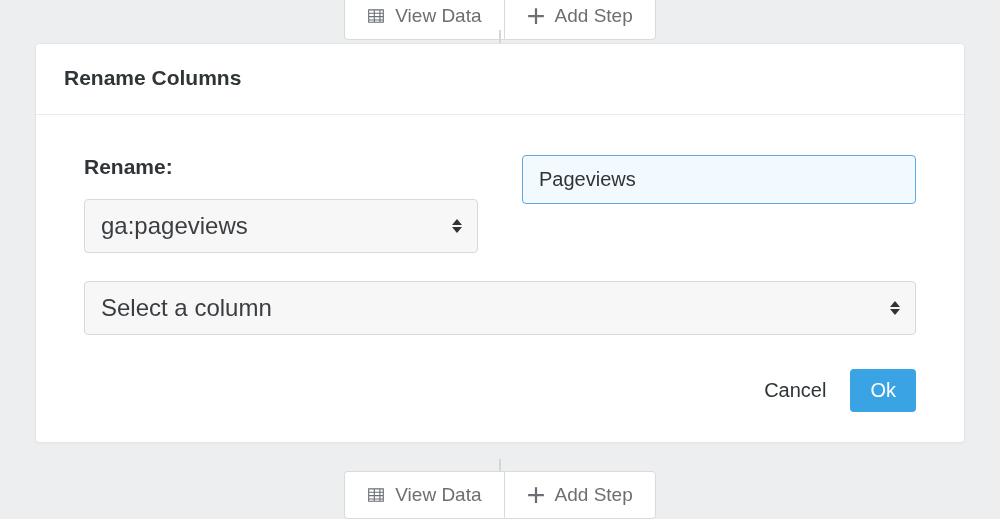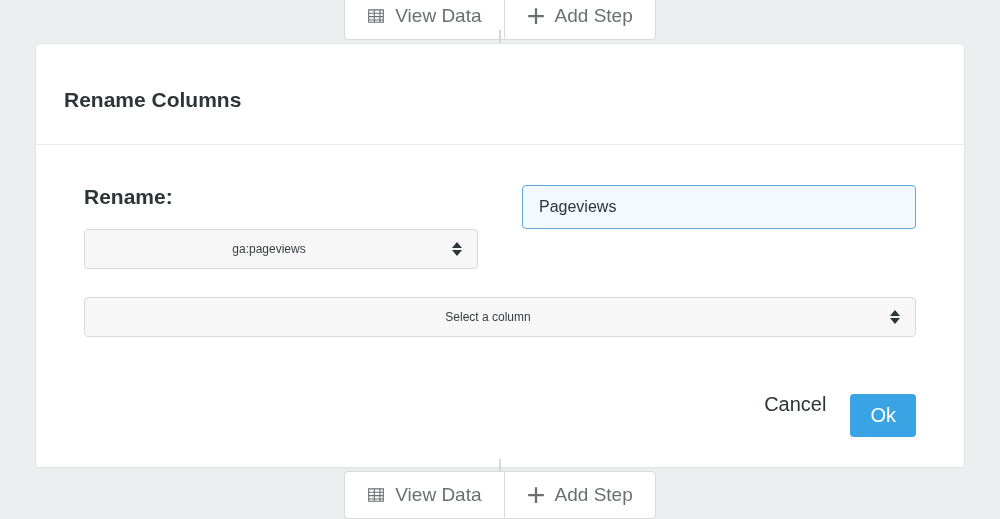--- a/index.html
+++ b/index.html
@@ -64,23 +64,22 @@
       top: 43px;
       left: 35px;
       right: 35px;
       background: #fff;
       border: 1px solid #e4e5e6;
       border-radius: 4px;
       box-shadow: 0 1px 2px rgba(0,0,0,0.03);
       padding: 0;
     }
     .panel-header {
-      padding: 22px 28px 32px 28px;
+      padding: 22px 28px 24px 28px;
       border-bottom: 1px solid #e9eaeb;
-      margin-top: 22px;
     }
     .panel-title {
       font-size: 21px;
       font-weight: 600;
       color: #2f3437;
     }
     .panel-body {
       padding: 40px 48px 10px 48px;
     }
     .field-row {
@@ -102,27 +101,26 @@
     .select-wrap {
       position: relative;
       width: 100%;
     }
     .select-field {
       width: 100%;
       background: #f7f7f8;
       border: 1px solid #d8d9da;
       border-radius: 4px;
       padding: 12px 40px 12px 16px;
-      font-size: 12px;
+      font-size: 24px;
       color: #3a3e41;
       appearance: none;
       -webkit-appearance: none;
       cursor: pointer;
       font-family: inherit;
-      text-align: center;
     }
     .select-caret {
       position: absolute;
       right: 16px;
       top: 50%;
       transform: translateY(-50%);
       pointer-events: none;
       display: flex;
       flex-direction: column;
       gap: 2px;
@@ -140,21 +138,21 @@
       border-left: 5px solid transparent;
       border-right: 5px solid transparent;
       border-top: 6px solid #2f3437;
     }
     .text-input {
       width: 100%;
       background: #f3faff;
       border: 1px solid #5fa9de;
       border-radius: 4px;
       padding: 12px 16px;
-      font-size: 16px;
+      font-size: 20px;
       color: #2f3437;
       font-family: inherit;
       outline: none;
     }
     .full-select-row {
       margin-bottom: 24px;
     }
     .panel-footer {
       display: flex;
       justify-content: flex-end;
@@ -168,21 +166,20 @@
       cursor: pointer;
     }
     .ok-btn {
       background: #3aa3e3;
       color: #fff;
       border: none;
       border-radius: 4px;
       padding: 10px 20px;
       font-size: 20px;
       cursor: pointer;
-      margin-top: 23px;
     }
     .connector {
       position: absolute;
       left: 50%;
       width: 2px;
       background: #d5d6d7;
       transform: translateX(-1px);
     }
     .connector.top {
       top: 30px;

